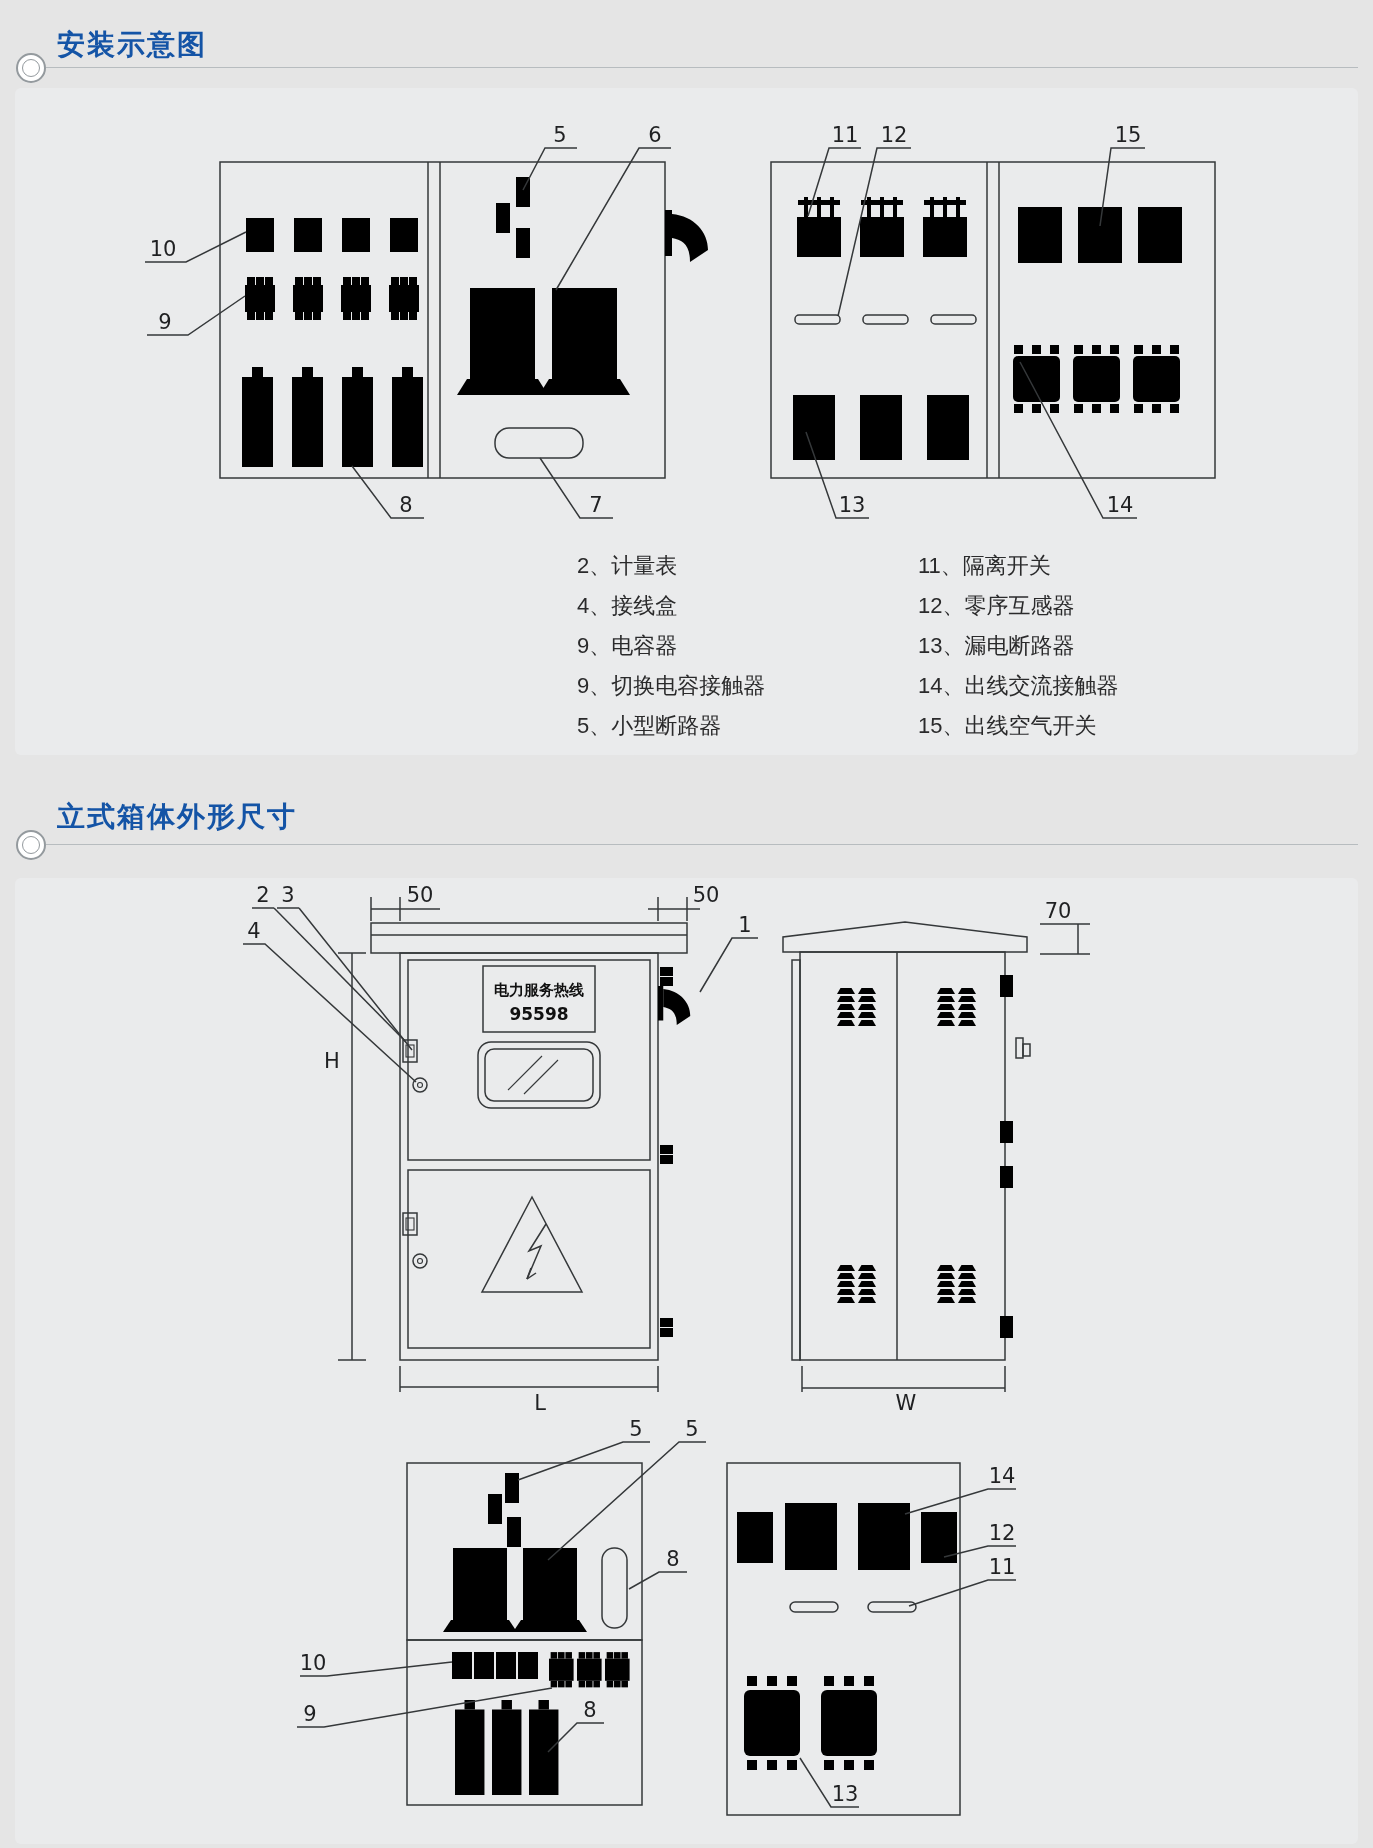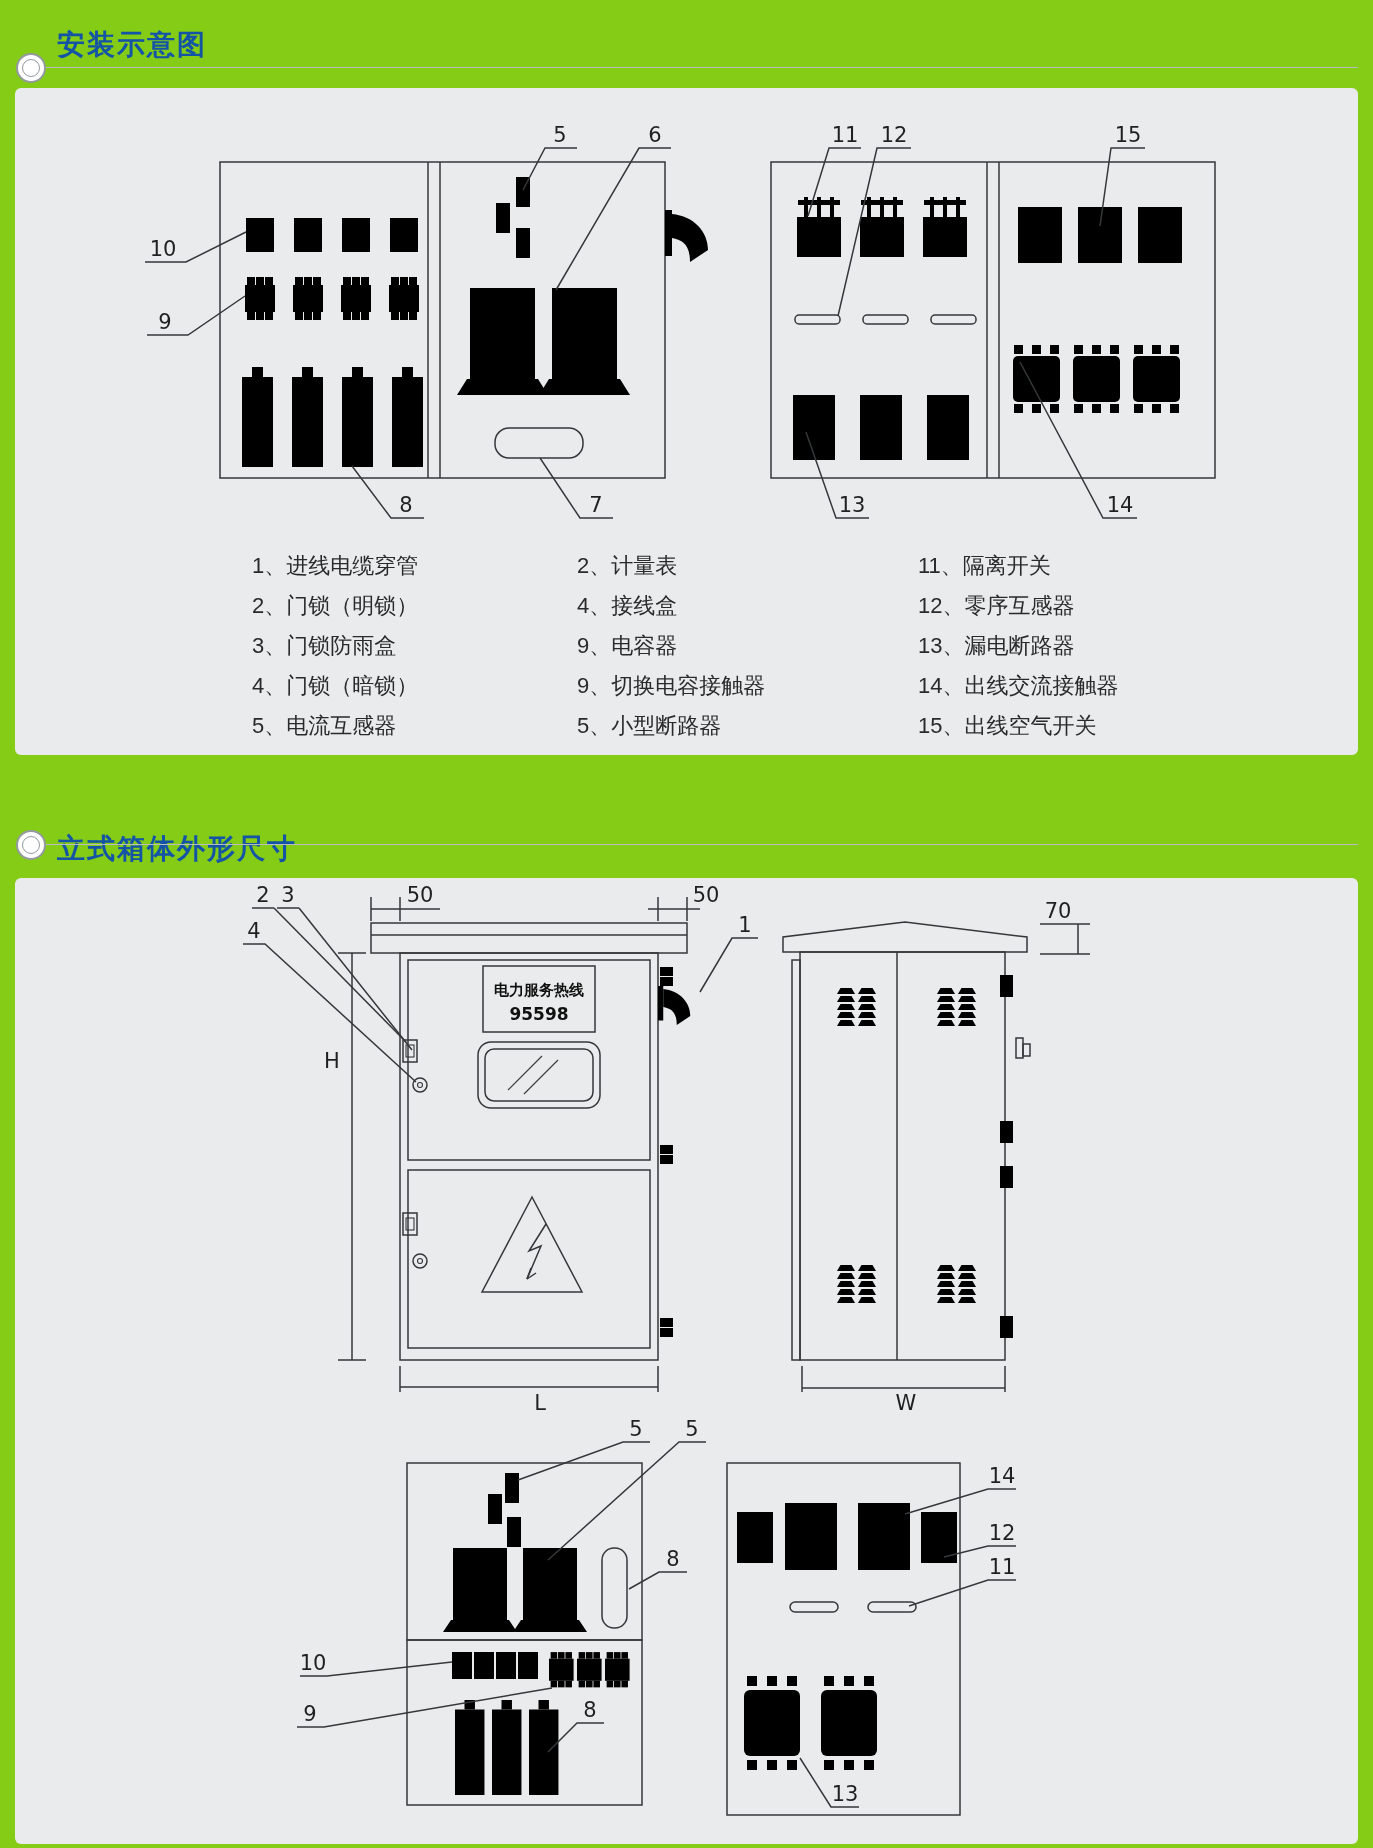--- a/index.html
+++ b/index.html
@@ -1,17 +1,17 @@
 <!DOCTYPE html>
 <html><head>
 <meta charset="utf-8">
 <style>
   html,body{margin:0;padding:0;background:#ffffff;}
   .page{
-    position:relative;width:1373px;height:1848px;background:#84cc16;overflow:hidden;
+    position:relative;width:1373px;height:1848px;background:#e5e5e5;overflow:hidden;
     font-family:"Liberation Sans","DejaVu Sans",sans-serif;
   }
   .sec-title{
     position:absolute;left:57px;margin:0;font-size:28px;font-weight:bold;color:#1454a6;
     letter-spacing:2px;white-space:nowrap;
   }
   .hdr-line{position:absolute;left:46px;right:15px;height:1px;background:#b7bcbf;}
   .hdr-circle{
     box-sizing:border-box;position:absolute;left:16px;width:30px;height:30px;border:2px solid #949a9e;
     border-radius:50%;background:#fff;display:flex;align-items:center;justify-content:center;z-index:2;
@@ -261,43 +261,36 @@
       <text x="560" y="142">5</text>
       <text x="655" y="142">6</text>
       <text x="845" y="142">11</text>
       <text x="894" y="142">12</text>
       <text x="1128" y="142">15</text>
       <text x="852" y="512">13</text>
       <text x="1120" y="512">14</text>
     </svg>
   </div>
 
-  <div class="legend-col" id="lc1">
-    <div>1、进线电缆穿管</div>
-    <div>2、门锁（明锁）</div>
-    <div>3、门锁防雨盒</div>
-    <div>4、门锁（暗锁）</div>
-    <div>5、电流互感器</div>
-  </div>
   <div class="legend-col" id="lc2">
     <div>2、计量表</div>
     <div>4、接线盒</div>
     <div>9、电容器</div>
     <div>9、切换电容接触器</div>
     <div>5、小型断路器</div>
   </div>
   <div class="legend-col" id="lc3">
     <div>11、隔离开关</div>
     <div>12、零序互感器</div>
     <div>13、漏电断路器</div>
     <div>14、出线交流接触器</div>
     <div>15、出线空气开关</div>
   </div>
 
-  <h2 class="sec-title" style="top:830px">立式箱体外形尺寸</h2>
+  <h2 class="sec-title" style="top:798px">立式箱体外形尺寸</h2>
   <div class="hdr-circle" style="top:830px"></div>
   <div class="hdr-line" style="top:844px"></div>
 
   <div class="panel" id="panel2">
     <svg class="draw" width="1343" height="966" viewBox="15 878 1343 966">
 
       <g>
         <rect x="371" y="923" width="316" height="30"></rect>
         <line x1="371" y1="935" x2="687" y2="935"></line>
         <rect x="400" y="953" width="258" height="407"></rect>

